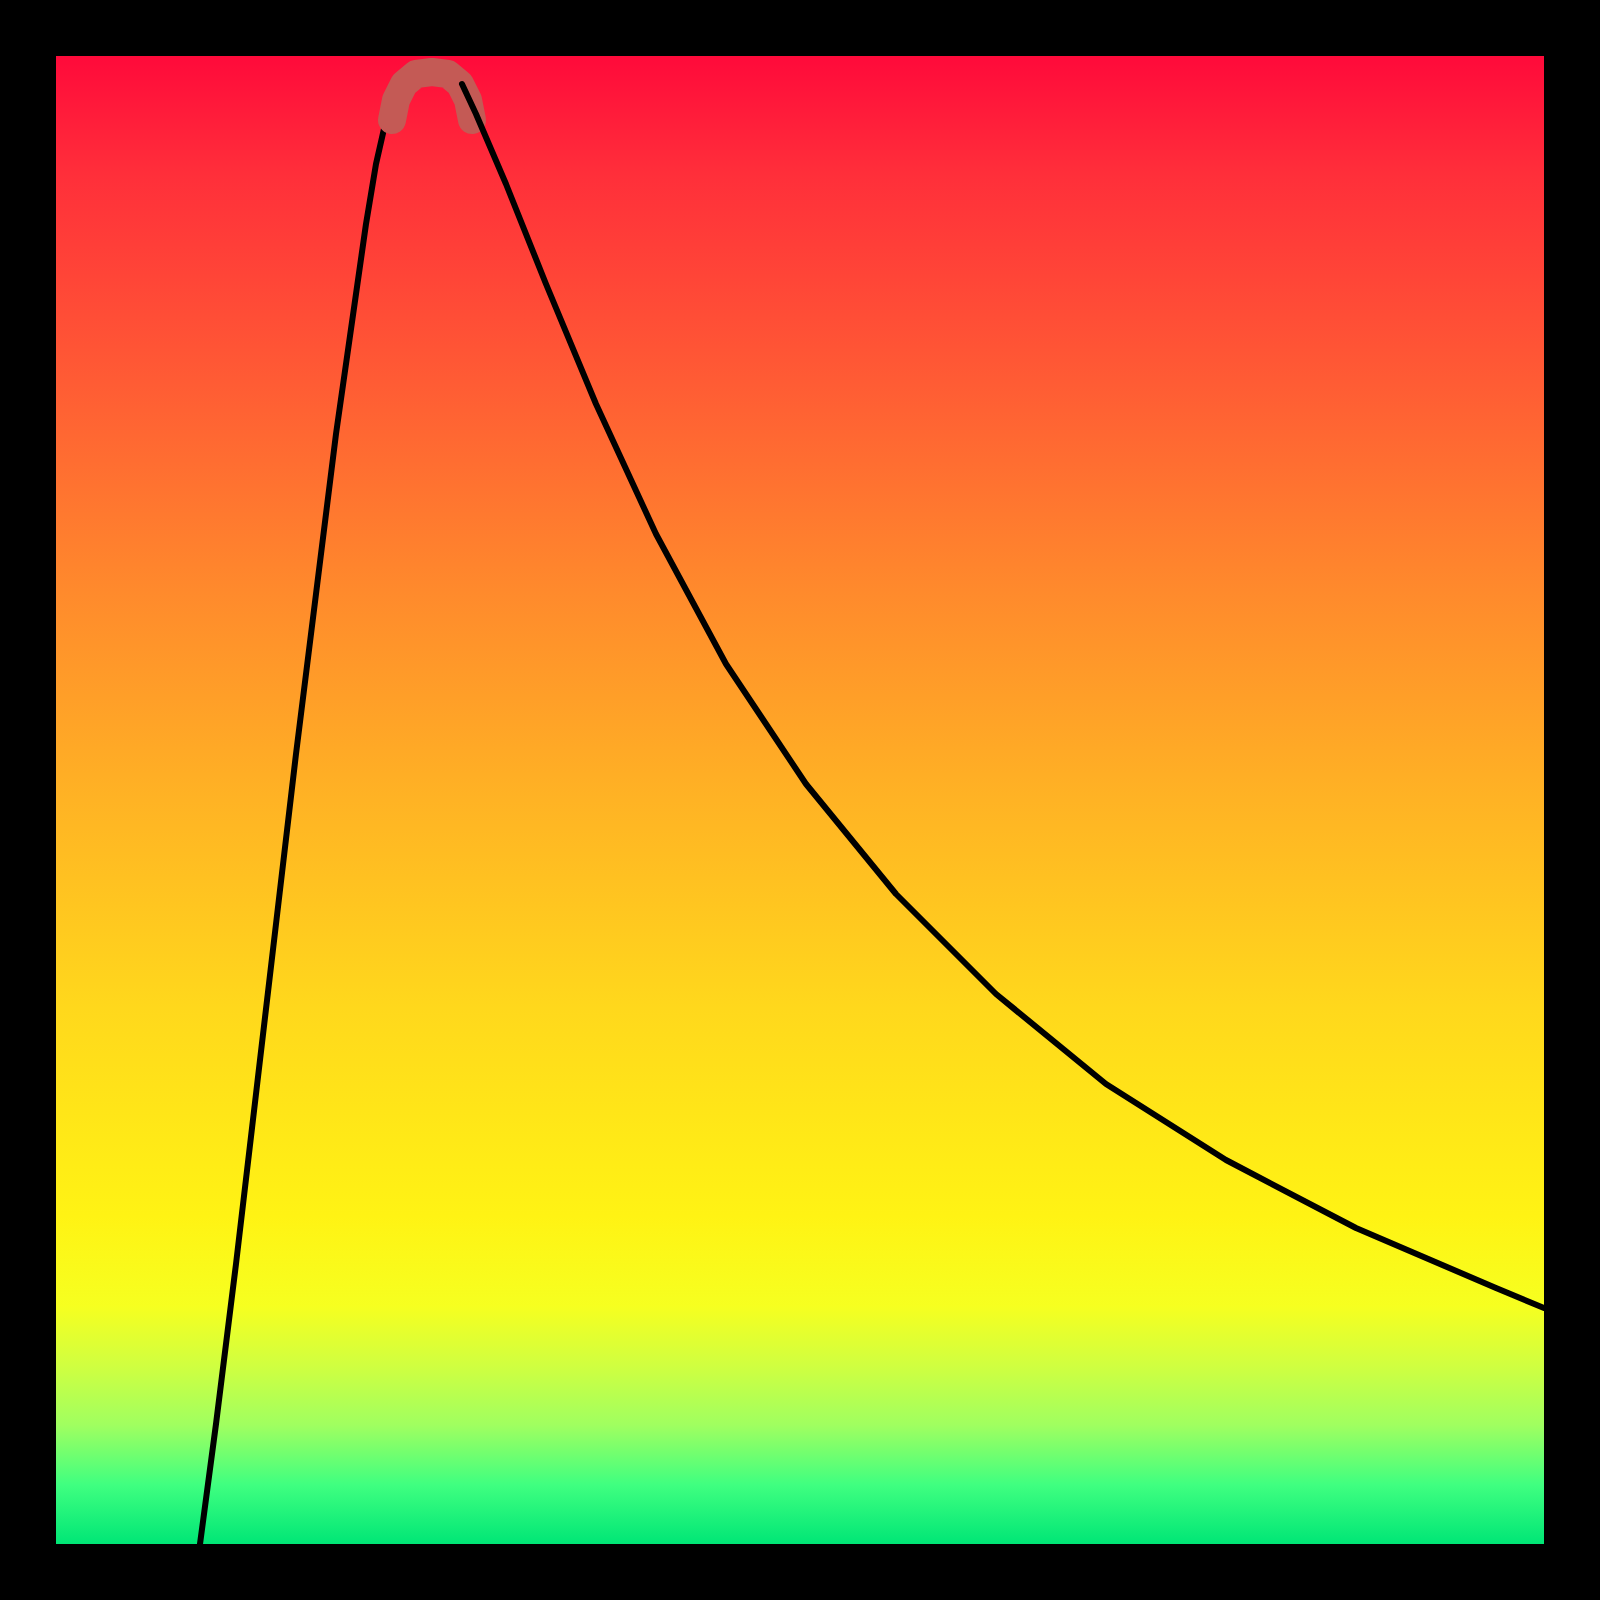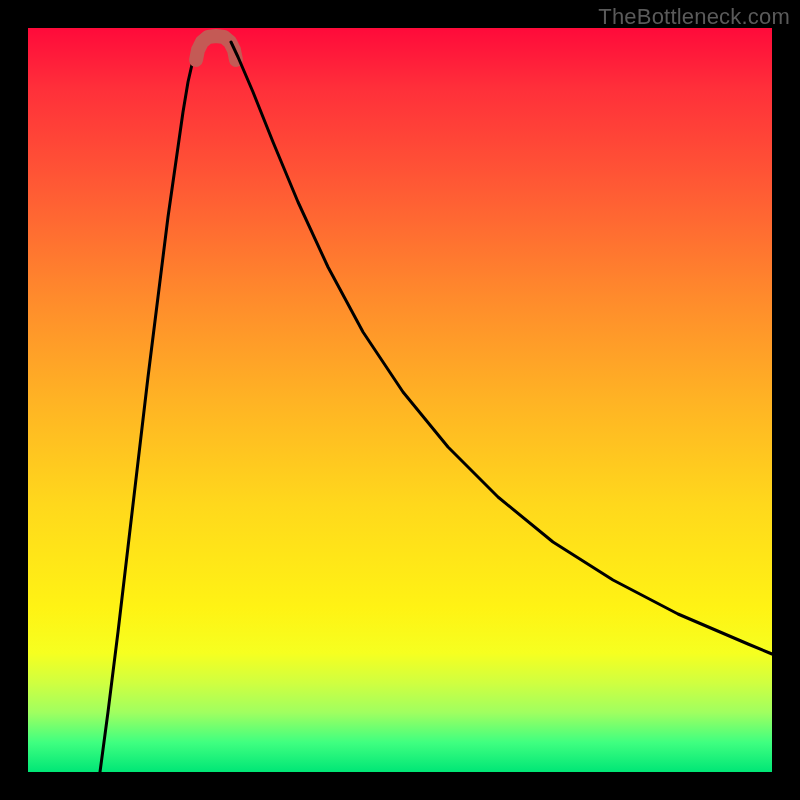--- a/index.html
+++ b/index.html
@@ -63,14 +63,13 @@
 <div class="frame">
   <div class="plot-area">
     <svg viewBox="0 0 744 744">
       <g id="series-group">
           <polyline points="72,744 80,684 90,604 100,519 110,434 120,349 130,269 140,189 150,119 155,84 160,54 165,32 170,19 173,14" fill="none" stroke="#000000" stroke-width="3" stroke-linecap="round" stroke-linejoin="round"></polyline>
           <polyline points="168,32 170,22 174,14 180,9 188,8 196,9 202,14 206,22 208,32" fill="none" stroke="#c45a55" stroke-width="14" stroke-linecap="round" stroke-linejoin="round"></polyline>
           <polyline points="203,14 210,29 225,64 245,114 270,174 300,239 335,304 375,364 420,419 470,469 525,514 585,552 650,586 720,616 744,626" fill="none" stroke="#000000" stroke-width="3" stroke-linecap="round" stroke-linejoin="round"></polyline>
         </g>
     </svg>
   </div>
-  <div class="watermark">TheBottleneck.com</div>
 </div>
 
 </body></html>

